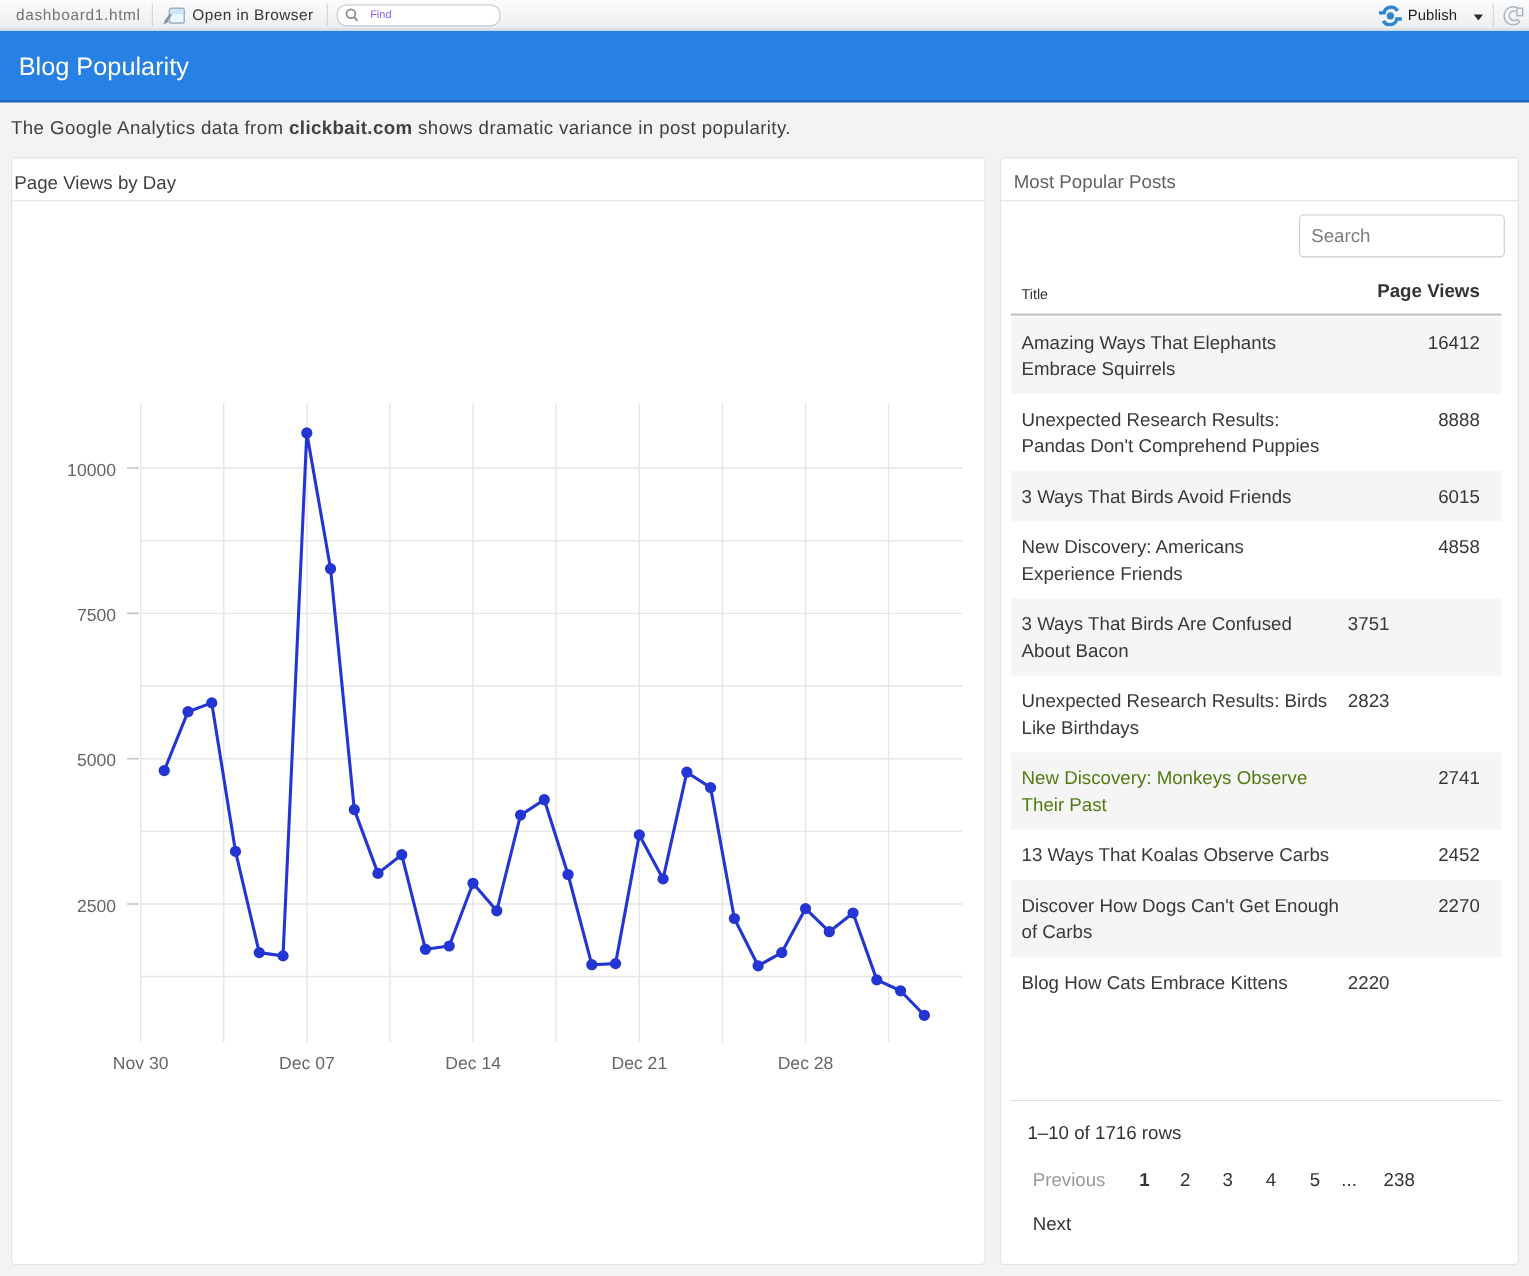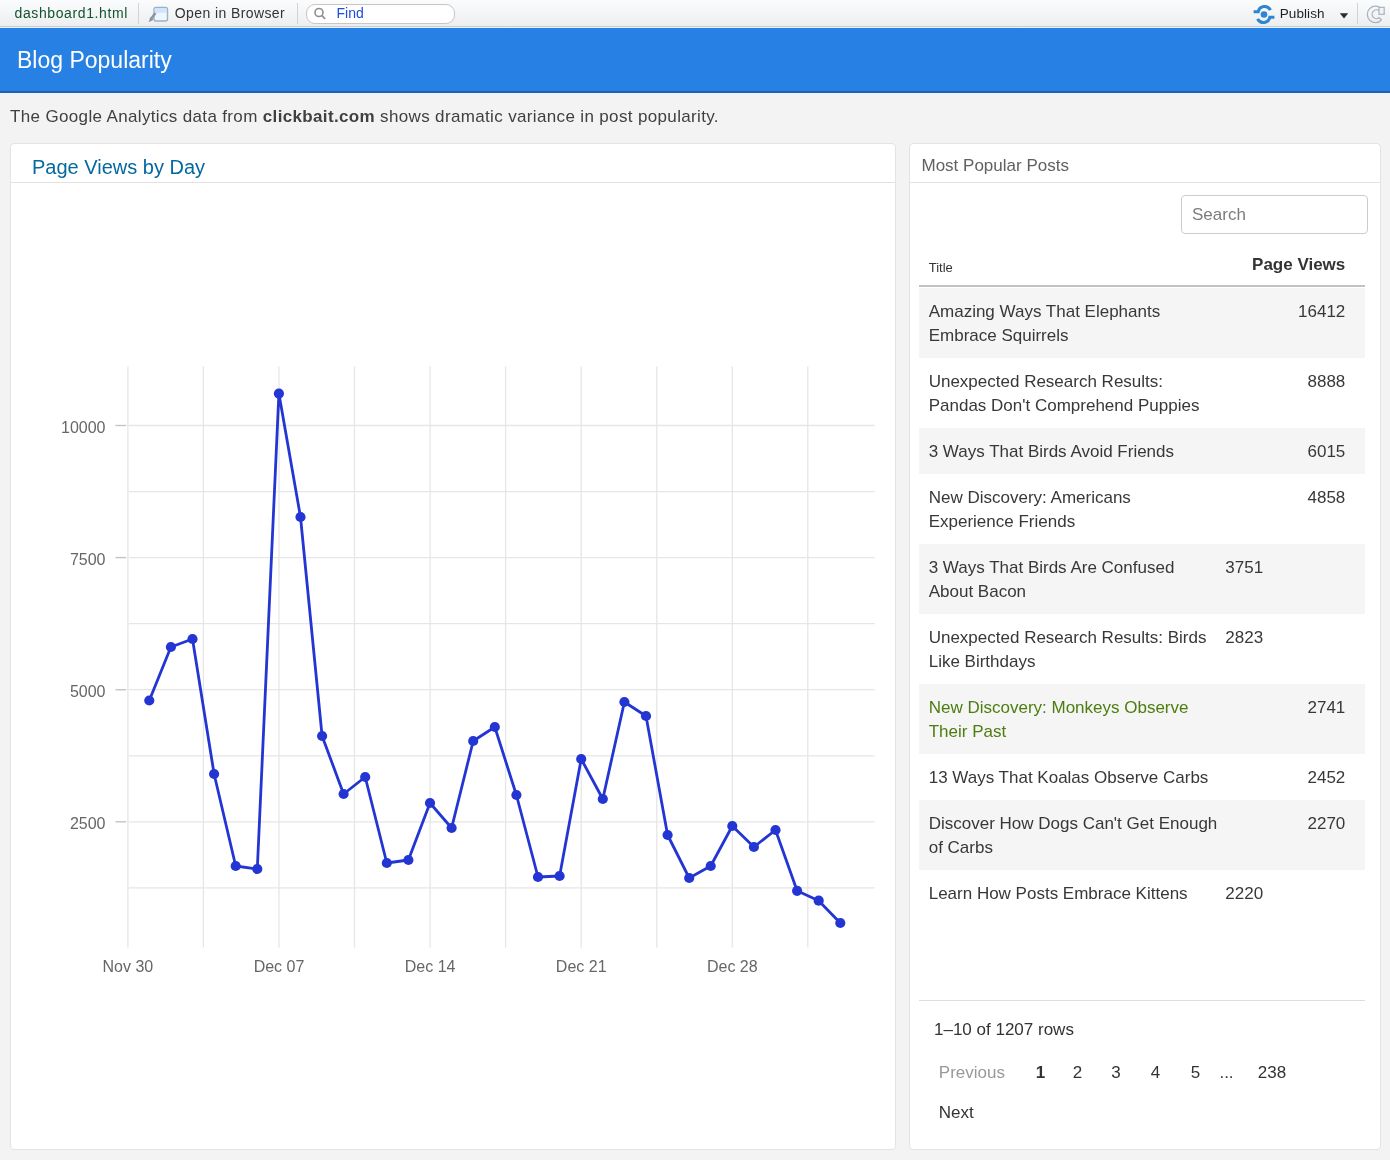--- a/index.html
+++ b/index.html
@@ -5,36 +5,36 @@
   * { margin:0; padding:0; box-sizing:border-box; }
   html,body { width:1390px; height:1160px; overflow:hidden;
     font-family:"Liberation Sans", sans-serif; background:#f3f3f3; }
   .abs { position:absolute; }
 </style>
 </head>
 <body>
 
 <div class="abs" style="left:0;top:0;width:1390px;height:27px;background:linear-gradient(#fbfcfd,#eceef0);border-bottom:1px solid #c5cdd4;"></div>
 <div class="abs" style="left:0;top:27px;width:1390px;height:1px;background:#e9f1fa;"></div>
-<div class="abs" style="left:14.6px;top:0;height:27px;line-height:27px;font-size:14px;letter-spacing:0.6px;color:#14532d;">dashboard1.html</div>
+<div class="abs" style="left:14.6px;top:0;height:27px;line-height:27px;font-size:14px;letter-spacing:0.6px;color:#737373;">dashboard1.html</div>
 <div class="abs" style="left:138px;top:3px;width:1px;height:21px;background:#d3d3d3;"></div>
 <svg class="abs" style="left:147px;top:4px;" width="22" height="20" viewBox="0 0 22 20">
   <rect x="7" y="3.5" width="13.5" height="13.5" rx="2" fill="#eef6ff" stroke="#9fb0c0" stroke-width="1.4"></rect>
   <path d="M7.7 4.2 h12.1 v4.5 h-12.1 z" fill="#cfe5fb"></path>
   <path d="M8.5 9 L3.5 15.5" stroke="#8a949e" stroke-width="2.4" fill="none"></path>
   <path d="M1.6 18.2 L6.6 15.8 L3.5 13.2 Z" fill="#8a949e"></path>
 </svg>
 <div class="abs" style="left:174.8px;top:0;height:27px;line-height:27px;font-size:14px;letter-spacing:0.4px;color:#333;">Open in Browser</div>
 <div class="abs" style="left:297px;top:3px;width:1px;height:21px;background:#d3d3d3;"></div>
 <div class="abs" style="left:306px;top:3.5px;width:149px;height:20px;background:#fff;border:1px solid #c6c6c6;border-radius:9px;"></div>
 <svg class="abs" style="left:312px;top:6px;" width="16" height="16" viewBox="0 0 16 16">
   <circle cx="7" cy="6.5" r="4" fill="none" stroke="#8e8e8e" stroke-width="1.6"></circle>
   <path d="M10 9.5 L13 13" stroke="#8e8e8e" stroke-width="1.8"></path>
 </svg>
-<div class="abs" style="left:336.5px;top:3px;height:21px;line-height:21px;font-size:14px;color:#1d4ed8;">Find</div>
+<div class="abs" style="left:336.5px;top:3px;height:21px;line-height:21px;font-size:10px;color:#8b5cf6;">Find</div>
 
 <svg class="abs" style="left:1252.5px;top:4px;" width="22" height="20" viewBox="0 0 22 20">
   <circle cx="11" cy="10.5" r="3.3" fill="#2e86d0"></circle>
   <path d="M0.6 7.7 H5.2 A 6.5 6.5 0 0 1 17.4 6.1" fill="none" stroke="#2e86d0" stroke-width="3.1"></path>
   <path d="M21.4 13.3 H16.8 A 6.5 6.5 0 0 1 4.6 14.9" fill="none" stroke="#2e86d0" stroke-width="3.1"></path>
 </svg>
 <div class="abs" style="left:1279.7px;top:0;height:27px;line-height:27px;font-size:13.5px;letter-spacing:0.1px;color:#1f1f1f;">Publish</div>
 <svg class="abs" style="left:1338.5px;top:12px;" width="10" height="8" viewBox="0 0 10 8">
   <path d="M0.8 1.2 L9.2 1.2 L5 6.6 Z" fill="#2c2c2c"></path>
 </svg>
@@ -46,21 +46,21 @@
   <rect x="13.0" y="3.4" width="5.2" height="6.9" fill="#f1f4f8" stroke="#aab3bf" stroke-width="1.2"></rect>
 </svg>
 
 <div class="abs" style="left:0;top:28px;width:1390px;height:65px;background:#2780e3;border-bottom:2px solid #1d62ae;"></div>
 <div class="abs" style="left:17px;top:29px;height:63px;line-height:63px;font-size:23px;color:#fff;">Blog Popularity</div>
 
 <div class="abs" style="left:10px;top:107px;font-size:17px;letter-spacing:0.35px;color:#404040;">The Google Analytics data from <b>clickbait.com</b> shows dramatic variance in post popularity.</div>
 
 <div class="abs" style="left:10px;top:143px;width:886px;height:1007px;background:#fff;border:1px solid #e3e3e3;border-radius:4px;">
   <div style="position:absolute;left:0;top:0;width:100%;height:39px;border-bottom:1px solid #e2e2e2;">
-    <div style="margin-left:21px;padding-top:6px;line-height:34px;font-size:20px;color:#0369a1;">Page Views by Day</div>
+    <div style="margin-left:2px;padding-top:6px;line-height:34px;font-size:17px;color:#404040;">Page Views by Day</div>
   </div>
   <svg width="884" height="965" viewBox="0 0 884 965" style="position:absolute;left:0;top:40px;">
 <line x1="116.9" y1="182.5" x2="116.9" y2="763.6" stroke="#e6e6e6" stroke-width="1.3"></line>
 <line x1="192.4" y1="182.5" x2="192.4" y2="763.6" stroke="#e6e6e6" stroke-width="1.3"></line>
 <line x1="268.0" y1="182.5" x2="268.0" y2="763.6" stroke="#e6e6e6" stroke-width="1.3"></line>
 <line x1="343.5" y1="182.5" x2="343.5" y2="763.6" stroke="#e6e6e6" stroke-width="1.3"></line>
 <line x1="419.1" y1="182.5" x2="419.1" y2="763.6" stroke="#e6e6e6" stroke-width="1.3"></line>
 <line x1="494.6" y1="182.5" x2="494.6" y2="763.6" stroke="#e6e6e6" stroke-width="1.3"></line>
 <line x1="570.2" y1="182.5" x2="570.2" y2="763.6" stroke="#e6e6e6" stroke-width="1.3"></line>
 <line x1="645.8" y1="182.5" x2="645.8" y2="763.6" stroke="#e6e6e6" stroke-width="1.3"></line>
@@ -156,24 +156,24 @@
 <div style="position:absolute;left:918.5px;top:683.5px;width:446.5px;height:70px;background:#f5f5f5;"></div>
 <div style="position:absolute;left:928.7px;top:695.5px;width:330px;line-height:24px;font-size:17px;color:#4d7c0f;">New Discovery: Monkeys Observe<br>Their Past</div>
 <div style="position:absolute;left:1225.3px;top:695.5px;width:120px;line-height:24px;font-size:17px;color:#383838;text-align:right;">2741</div>
 <div style="position:absolute;left:918.5px;top:753.5px;width:446.5px;height:46px;"></div>
 <div style="position:absolute;left:928.7px;top:765.5px;width:330px;line-height:24px;font-size:17px;color:#383838;">13 Ways That Koalas Observe Carbs</div>
 <div style="position:absolute;left:1225.3px;top:765.5px;width:120px;line-height:24px;font-size:17px;color:#383838;text-align:right;">2452</div>
 <div style="position:absolute;left:918.5px;top:799.5px;width:446.5px;height:70px;background:#f5f5f5;"></div>
 <div style="position:absolute;left:928.7px;top:811.5px;width:330px;line-height:24px;font-size:17px;color:#383838;">Discover How Dogs Can't Get Enough<br>of Carbs</div>
 <div style="position:absolute;left:1225.3px;top:811.5px;width:120px;line-height:24px;font-size:17px;color:#383838;text-align:right;">2270</div>
 <div style="position:absolute;left:918.5px;top:869.5px;width:446.5px;height:46px;"></div>
-<div style="position:absolute;left:928.7px;top:881.5px;width:330px;line-height:24px;font-size:17px;color:#383838;">Learn How Posts Embrace Kittens</div>
+<div style="position:absolute;left:928.7px;top:881.5px;width:330px;line-height:24px;font-size:17px;color:#383838;">Blog How Cats Embrace Kittens</div>
 <div style="position:absolute;left:1225.3px;top:881.5px;width:120px;line-height:24px;font-size:17px;color:#383838;text-align:left;">2220</div>
 <div class="abs" style="left:918.5px;top:1000px;width:446.5px;height:1px;background:#ddd;"></div>
-<div class="abs" style="left:934px;top:1018px;font-size:17px;line-height:24px;color:#333;">1–10 of 1207 rows</div>
+<div class="abs" style="left:934px;top:1018px;font-size:17px;line-height:24px;color:#333;">1–10 of 1716 rows</div>
 <div class="abs" style="left:938.8px;top:1061.4px;font-size:17px;line-height:24px;color:#999;">Previous</div>
 <div style="position:absolute;left:1010.5px;top:1061.4px;width:60px;text-align:center;font-size:17px;line-height:24px;color:#333;font-weight:bold;">1</div>
 <div style="position:absolute;left:1047.5px;top:1061.4px;width:60px;text-align:center;font-size:17px;line-height:24px;color:#333;">2</div>
 <div style="position:absolute;left:1086.0px;top:1061.4px;width:60px;text-align:center;font-size:17px;line-height:24px;color:#333;">3</div>
 <div style="position:absolute;left:1125.5px;top:1061.4px;width:60px;text-align:center;font-size:17px;line-height:24px;color:#333;">4</div>
 <div style="position:absolute;left:1165.5px;top:1061.4px;width:60px;text-align:center;font-size:17px;line-height:24px;color:#333;">5</div>
 <div style="position:absolute;left:1196.5px;top:1061.4px;width:60px;text-align:center;font-size:17px;line-height:24px;color:#333;">...</div>
 <div style="position:absolute;left:1242.0px;top:1061.4px;width:60px;text-align:center;font-size:17px;line-height:24px;color:#333;">238</div>
 <div class="abs" style="left:938.8px;top:1100.5px;font-size:17px;line-height:24px;color:#333;">Next</div>
 

